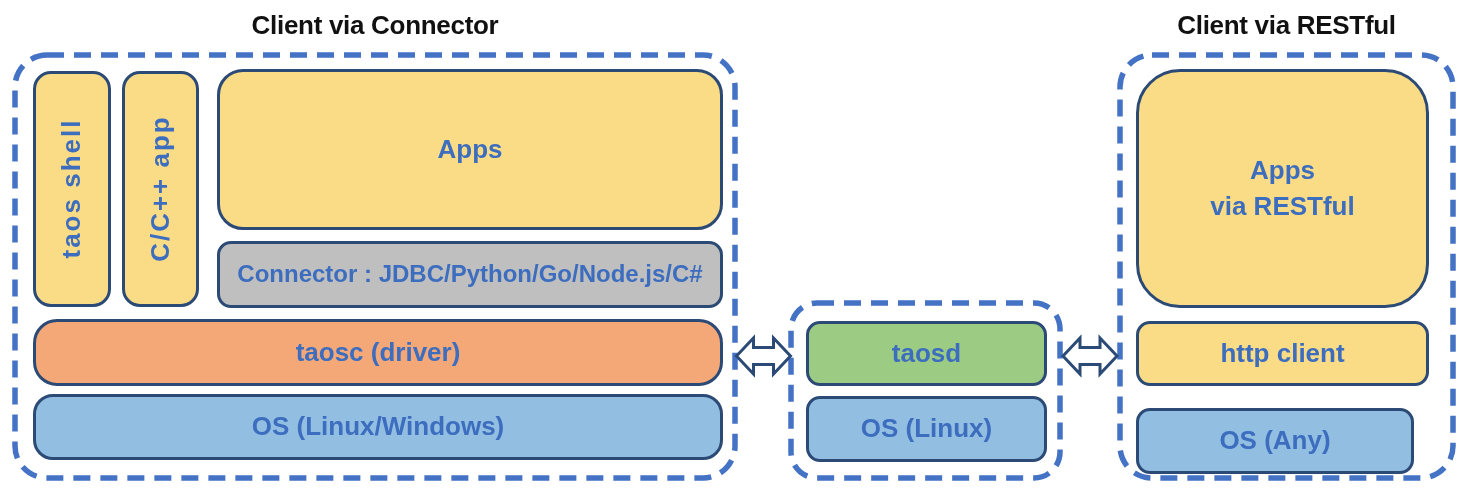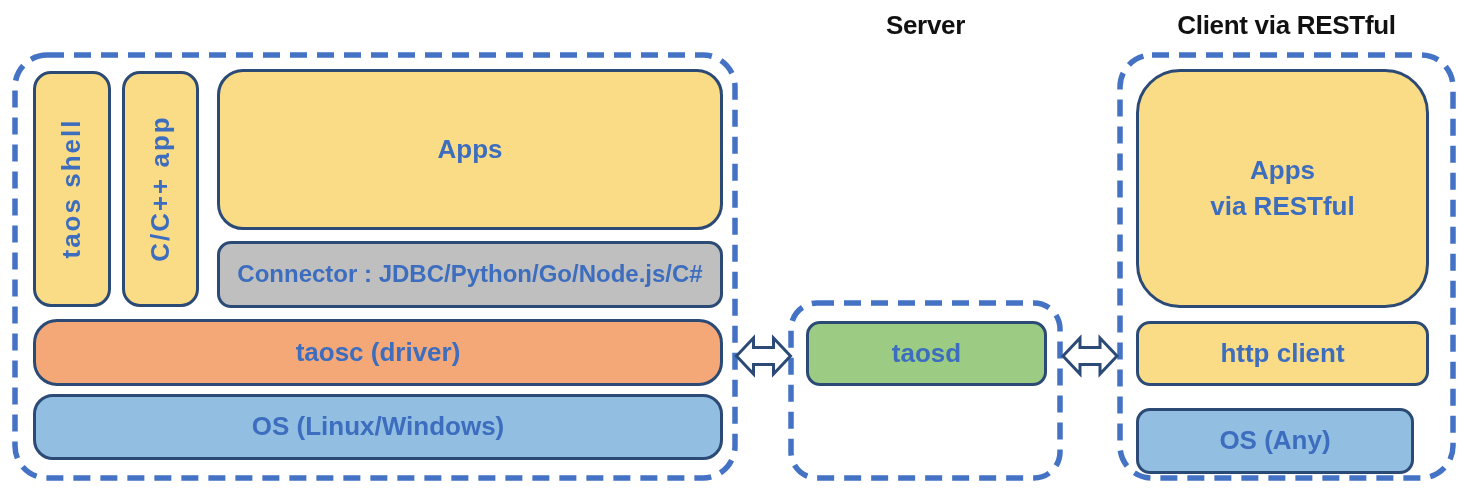--- a/index.html
+++ b/index.html
@@ -97,34 +97,35 @@
   <svg class="underlay" viewBox="0 0 1467 498" aria-hidden="true">
 
     <rect class="dash-outline" x="15" y="55" width="720" height="423" rx="32"></rect>
     <rect class="dash-outline" x="791" y="303" width="269" height="175" rx="26"></rect>
     <rect class="dash-outline" x="1120" y="55" width="333" height="423" rx="32"></rect>
 
     <path class="link-arrow" d="M736.5 356 L753.5 338 L753.5 347.5 L773.5 347.5 L773.5 338 L790.5 356 L773.5 374 L773.5 364.5 L753.5 364.5 L753.5 374 Z"></path>
     <path class="link-arrow" d="M1063 356 L1080 338 L1080 347.5 L1100 347.5 L1100 338 L1117 356 L1100 374 L1100 364.5 L1080 364.5 L1080 374 Z"></path>
   </svg>
 
-  <div class="group-title title-server">Server</div>
+  <div class="group-title title-left">Client via Connector</div>
   <div class="group-title title-right">Client via RESTful</div>
 
   <div class="box fill-yellow box-taos-shell">
     <span class="vlabel">taos shell</span>
   </div>
   <div class="box fill-yellow box-cpp-app">
     <span class="vlabel">C/C++ app</span>
   </div>
   <div class="box fill-yellow box-apps">Apps</div>
   <div class="box fill-gray box-connector">Connector : JDBC/Python/Go/Node.js/C#</div>
   <div class="box fill-orange box-taosc">taosc (driver)</div>
   <div class="box fill-blue box-os-left">OS (Linux/Windows)</div>
 
   <div class="box fill-green box-taosd">taosd</div>
+  <div class="box fill-blue box-os-server">OS (Linux)</div>
 
   <div class="box fill-yellow box-apps-restful">Apps
 via RESTful</div>
   <div class="box fill-yellow box-http-client">http client</div>
   <div class="box fill-blue box-os-right">OS (Any)</div>
 
 </div>
 
 </body></html>

